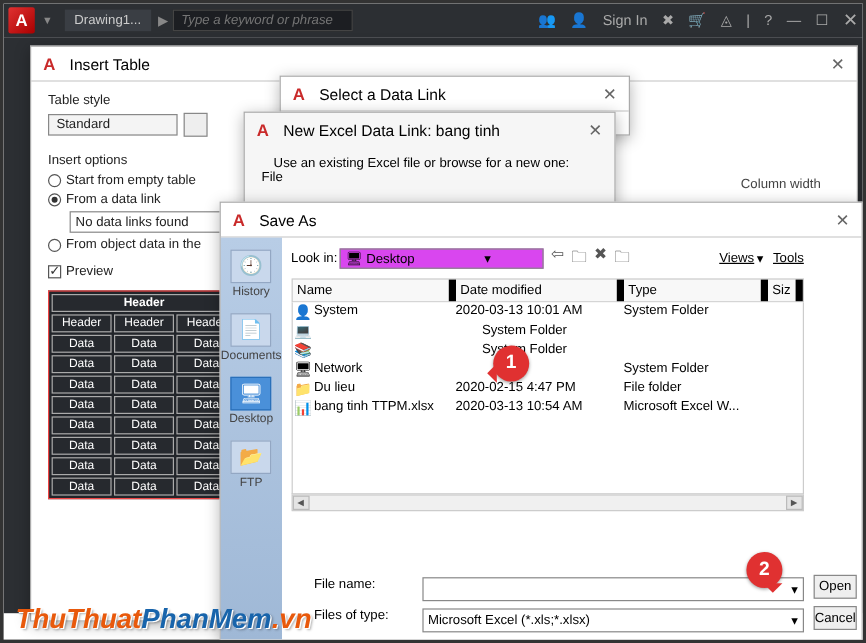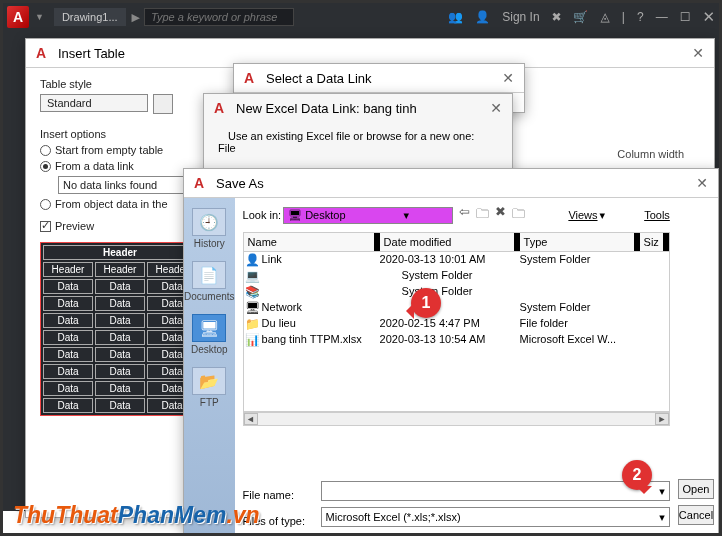--- a/index.html
+++ b/index.html
@@ -52,21 +52,21 @@
 .cols-hdr{display:flex;font-size:11px;border:1px solid #ccc;background:#f8f8f8;}
 .cols-hdr span{padding:3px 4px;border-right:6px solid #000000;}
 .c-name{width:136px;} .c-date{width:140px;} .c-type{width:120px;} .c-siz{flex:1;}
 .file-list{border:1px solid #ccc;border-top:none;height:160px;overflow:hidden;background:#fff;}
 .frow{display:flex;font-size:11px;padding:1px 0;}
 .frow .ic{width:18px;text-align:center;font-size:12px;}
 .frow .nm{width:118px;white-space:nowrap;overflow:hidden;}
 .frow .dt{width:140px;}
 .frow .ty{width:120px;white-space:nowrap;overflow:hidden;}
 .bottom-fields{margin-top:auto;display:flex;flex-direction:column;gap:6px;padding-top:8px;}
-.bf-row{display:flex;align-items:flex-end;gap:8px;}
+.bf-row{display:flex;align-items:flex-start;gap:20px;margin-left:19px;}
 .bf-row .lbl{width:70px;font-size:11px;}
 .bf-row .inp{flex:1;border:1px solid #888;height:20px;background:#fff;font-size:11px;padding:0 4px;}
 .btns-col{width:70px;display:flex;flex-direction:column;gap:6px;padding:0 6px 8px 0;justify-content:flex-end;}
 .btn{border:1px solid #888;background:#efefef;font-size:11px;text-align:center;padding:3px 0;}
 .callout{position:absolute;width:30px;height:30px;border-radius:50%;background:#e03131;color:#fff;font-weight:bold;font-size:16px;display:flex;align-items:center;justify-content:center;box-shadow:0 1px 3px rgba(0,0,0,.4);}
 .callout::before{content:"";position:absolute;border:8px solid transparent;}
 #c1{top:285px;left:408px;} #c1::before{border-right-color:#e03131;left:-13px;top:15px;}
 #c2{top:457px;left:619px;} #c2::before{border-top-color:#e03131;bottom:-12px;left:14px;}
 .watermark{position:absolute;bottom:4px;left:10px;font-size:23px;font-weight:bold;font-style:italic;color:#e8590c;text-shadow:1px 1px 0 #fff,2px 2px 2px rgba(0,0,0,.3);}
 .watermark .b{color:#1864ab;}
@@ -234,32 +234,32 @@
         <span>Look in:</span>
         <div class="look-dd">🖥 <span>Desktop</span> &nbsp;&nbsp;&nbsp;&nbsp;&nbsp;&nbsp;&nbsp;&nbsp;&nbsp;&nbsp;&nbsp;&nbsp;&nbsp;&nbsp;&nbsp;&nbsp;&nbsp;&nbsp;▾</div>
         <div class="tool-icons">
           <span>⇦</span>
           <span>🗀</span>
           <span>✖</span>
           <span>🗀</span>
         </div>
         <span style="margin-left:auto;text-decoration:underline;">Views</span>
         <span>▾&nbsp;&nbsp;</span>
-        <span style="text-decoration:underline;margin-left:31px;">Tools</span>
+        <span style="text-decoration:underline;">Tools</span>
       </div>
       <div class="cols-hdr">
         <span class="c-name">Name</span>
         <span class="c-date">Date modified</span>
         <span class="c-type">Type</span>
         <span class="c-siz">Siz</span>
       </div>
       <div class="file-list">
         <div class="frow">
             <span class="ic">👤</span>
-            <span class="nm">Link</span>
+            <span class="nm">System</span>
             <span class="dt">2020-03-13 10:01 AM</span>
             <span class="ty">System Folder</span>
           </div>
         <div class="frow">
             <span class="ic">💻</span>
             <span class="dt"></span>
             <span class="ty">System Folder</span>
           </div>
         <div class="frow">
             <span class="ic">📚</span>

